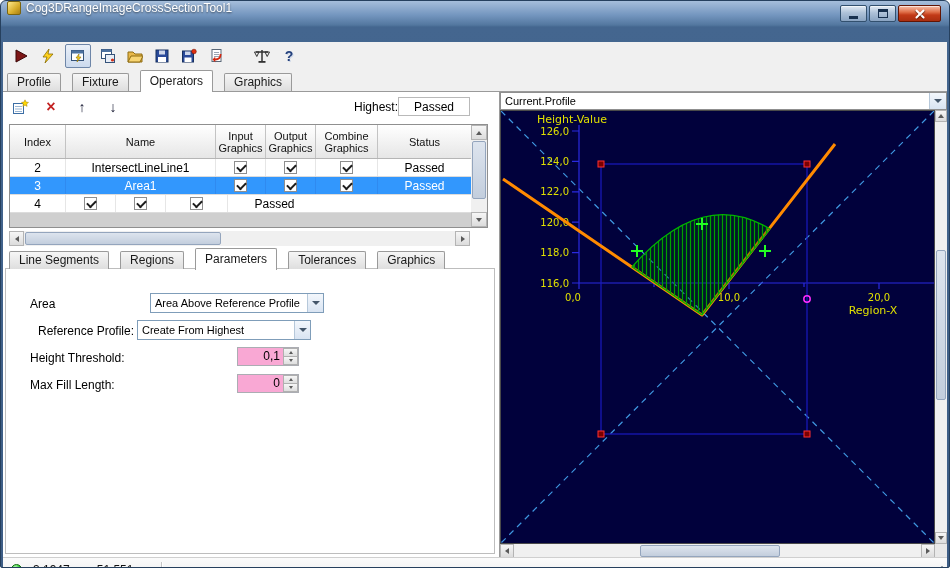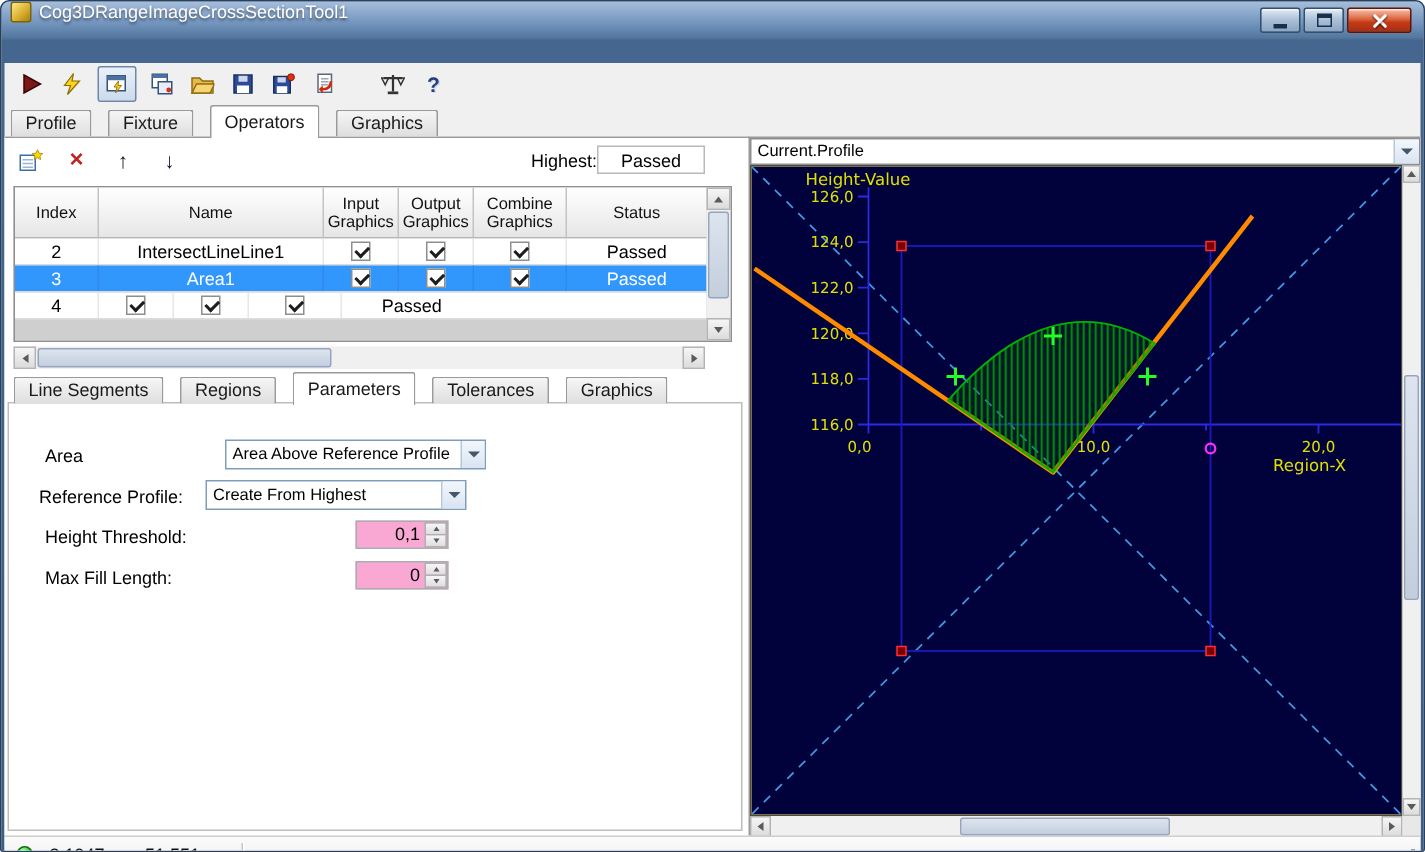--- a/index.html
+++ b/index.html
@@ -358,21 +358,21 @@
 
       <div class="params-page">
         <div class="p-label" style="left:24px;top:28px;">Area</div>
         <div class="combo" style="left:144px;top:24px;">
           <div class="combo-text">Area Above Reference Profile</div>
           <div class="combo-btn">
               <div class="combo-arrow"></div>
             </div>
         </div>
 
-        <div class="p-label" style="left:20px;top:55px;">Reference Profile:</div>
+        <div class="p-label" style="left:32px;top:55px;">Reference Profile:</div>
         <div class="combo" style="left:131px;top:51px;">
           <div class="combo-text">Create From Highest</div>
           <div class="combo-btn">
               <div class="combo-arrow"></div>
             </div>
         </div>
 
         <div class="p-label" style="left:24px;top:82px;">Height Threshold:</div>
         <div class="spin" style="left:231px;top:78px;">
           <div class="spin-text">0,1</div>

